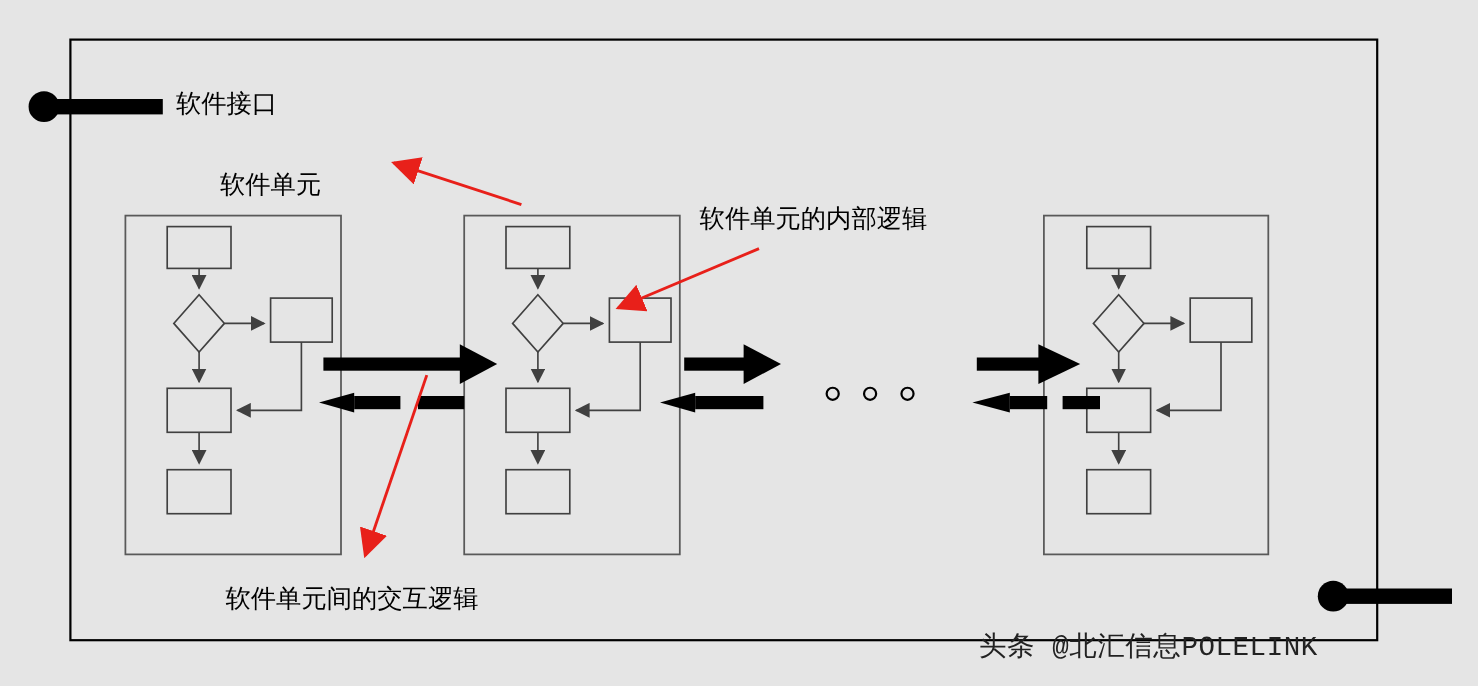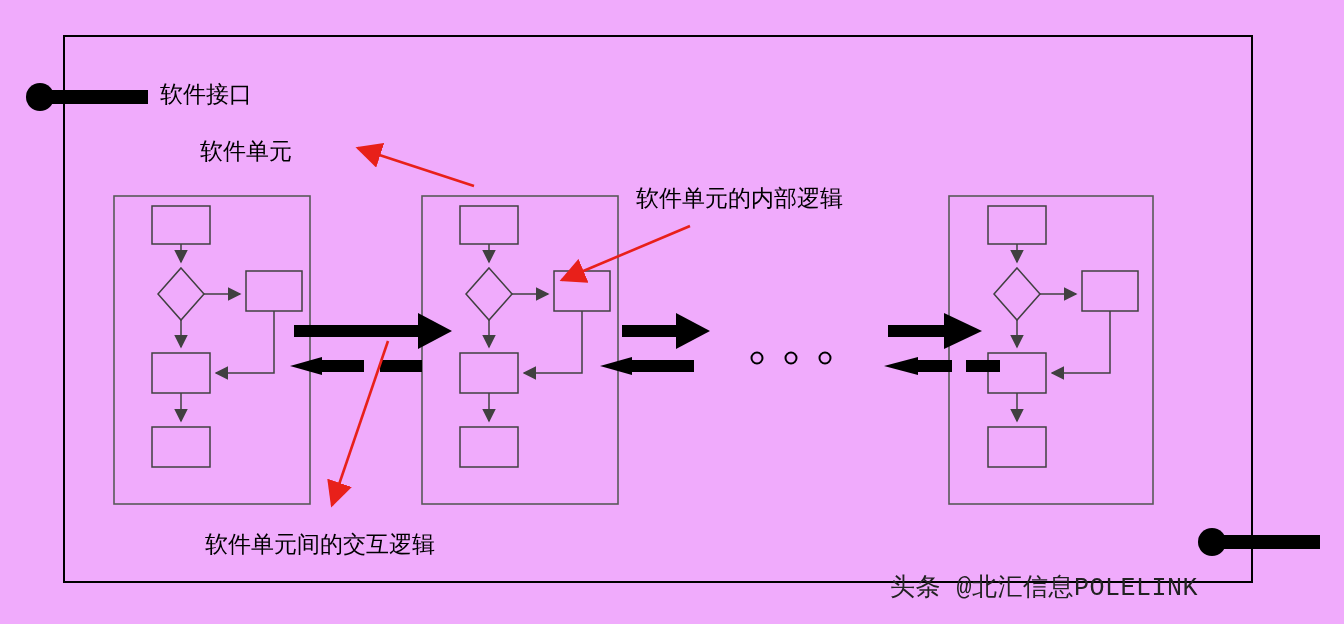--- a/index.html
+++ b/index.html
@@ -7,21 +7,21 @@
     padding: 0;
     background: #ffffff;
   }
   body {
     font-family: "Liberation Sans", sans-serif;
   }
   #canvas {
     position: relative;
     width: 1344px;
     height: 624px;
-    background: #f0abfc;
+    background: #e5e5e5;
     overflow: hidden;
   }
   .label {
     position: absolute;
     color: #000000;
     font-size: 23px;
     font-family: "Liberation Sans", sans-serif;
     white-space: nowrap;
     line-height: 1;
   }
@@ -147,21 +147,21 @@
       <circle cx="825" cy="358" r="5.5" fill="none" stroke="#000000" stroke-width="2"></circle>
     </g>
 
     <path d="M474,186 L358,148" stroke="#e8201a" stroke-width="2.6" fill="none" marker-end="url(#redArrow)"></path>
     <path d="M690,226 L562,280" stroke="#e8201a" stroke-width="2.6" fill="none" marker-end="url(#redArrow)"></path>
     <path d="M388,341 L332,505" stroke="#e8201a" stroke-width="2.6" fill="none" marker-end="url(#redArrow)"></path>
   </svg>
 
   <div class="label" style="left:160px; top:83px;">软件接口</div>
 
-  <div class="label" style="left:200px; top:140px;">软件单元</div>
+  <div class="label" style="left:200px; top:156px;">软件单元</div>
 
   <div class="label" style="left:636px; top:187px;">软件单元的内部逻辑</div>
 
   <div class="label" style="left:205px; top:533px;">软件单元间的交互逻辑</div>
 
   <div class="watermark" style="left:890px; top:570px;">头条 @北汇信息POLELINK</div>
 
 </div>
 
 </body></html>

